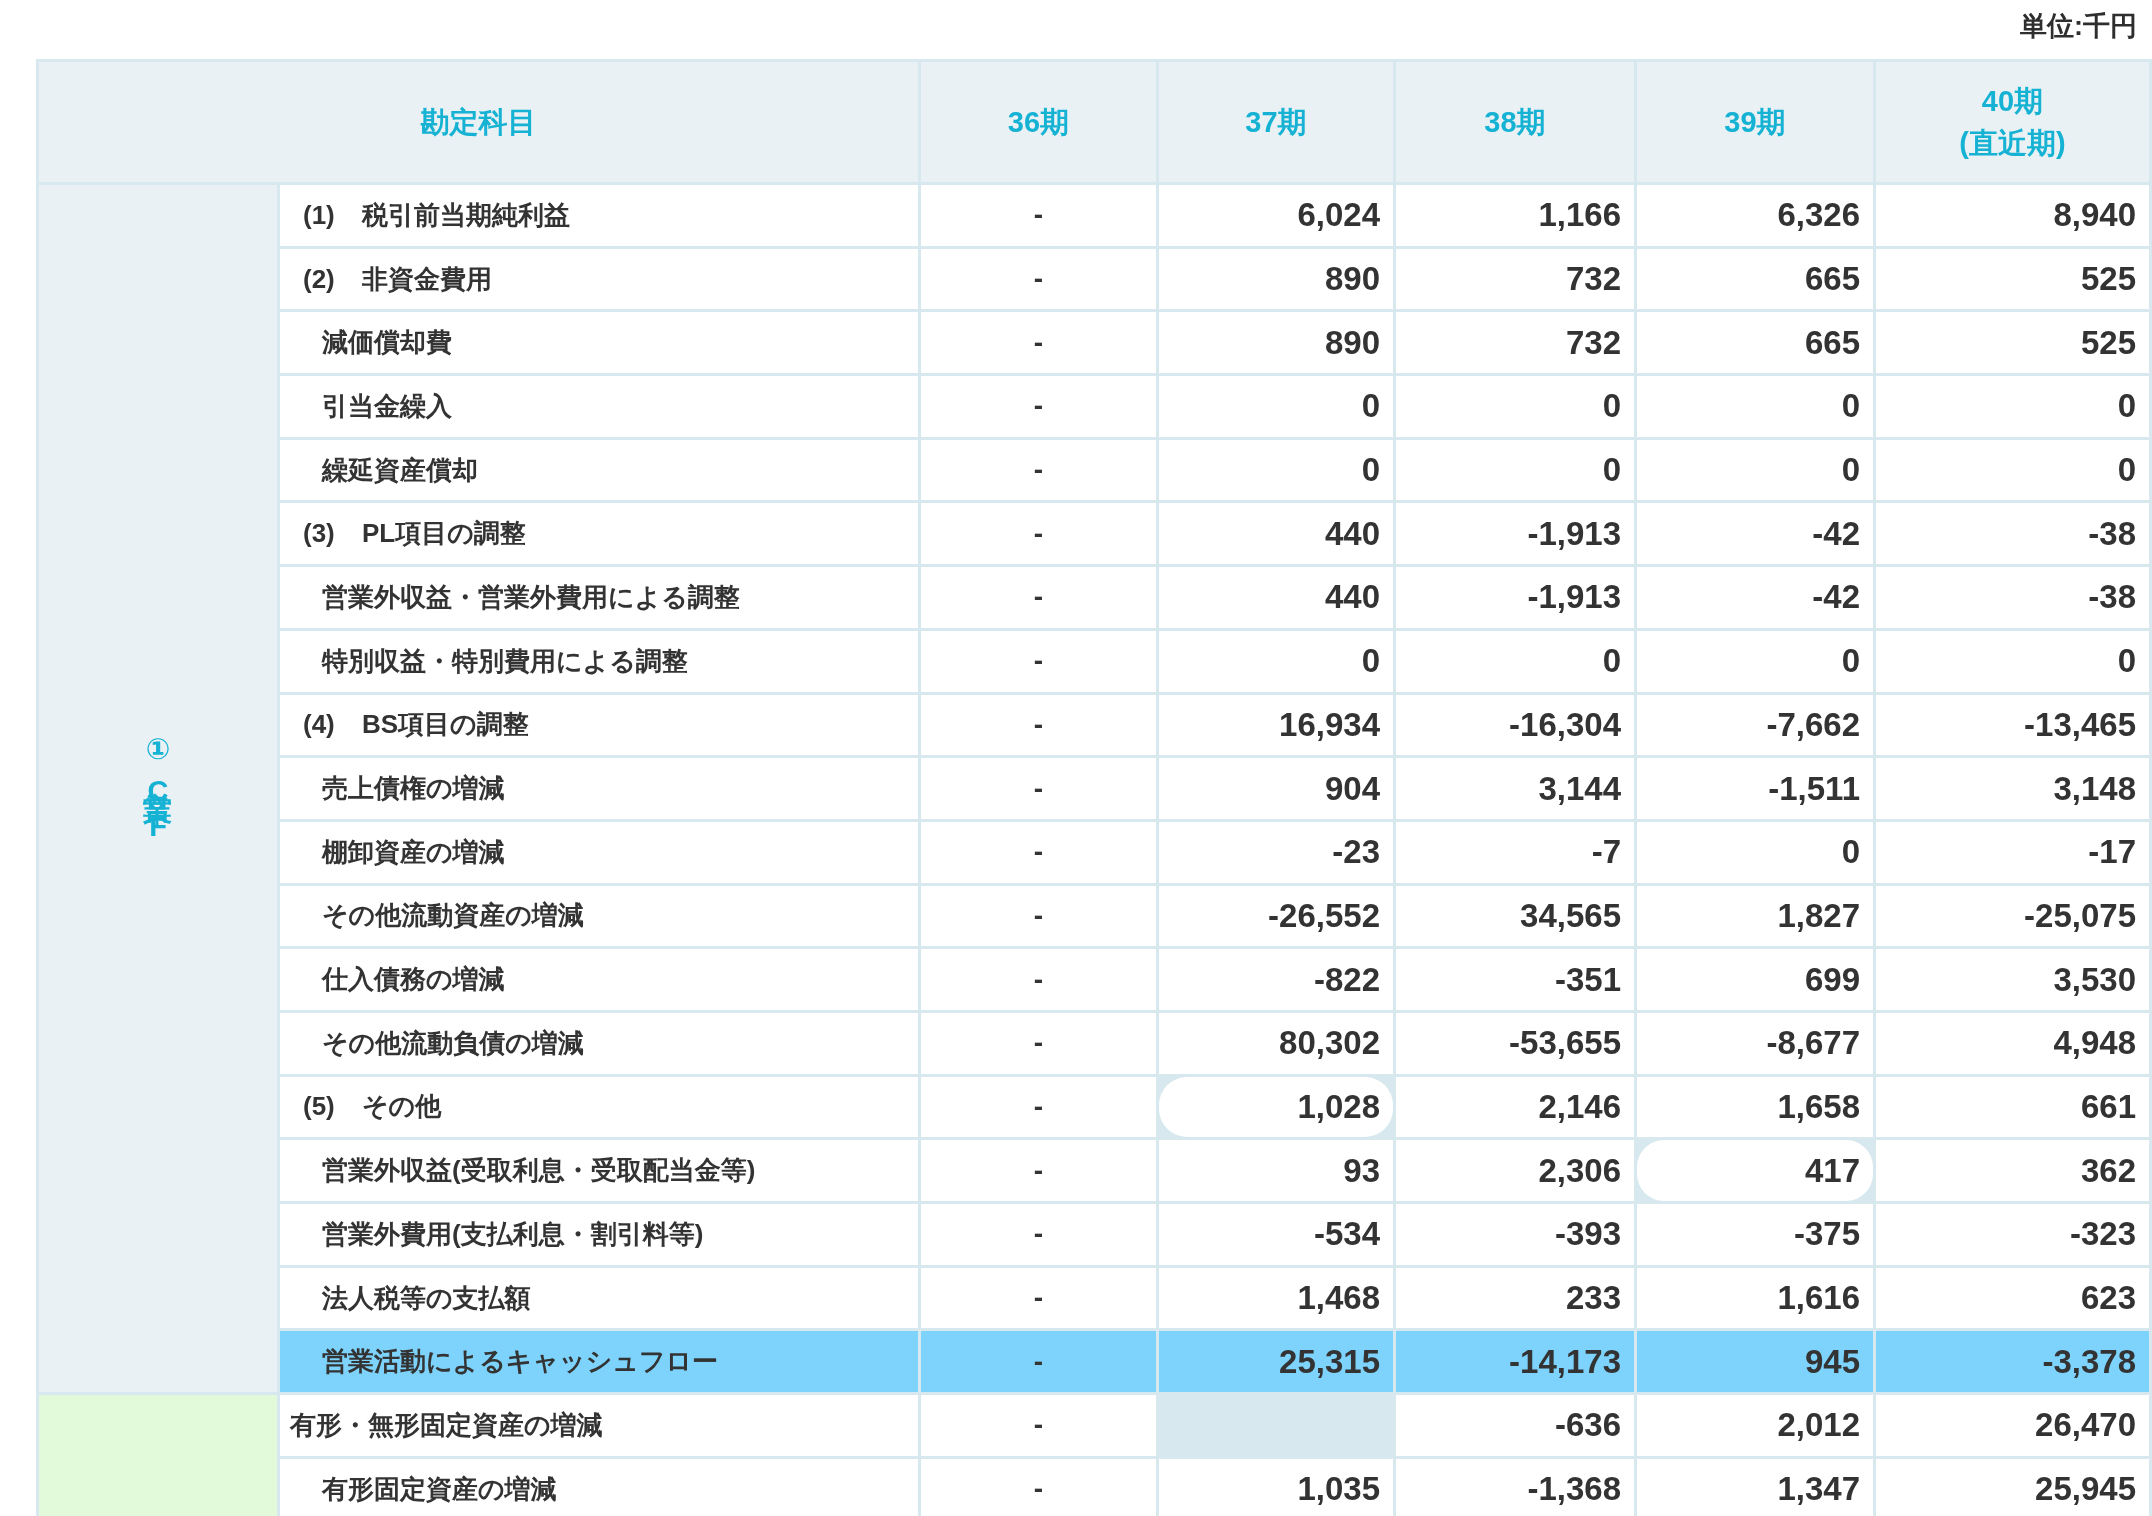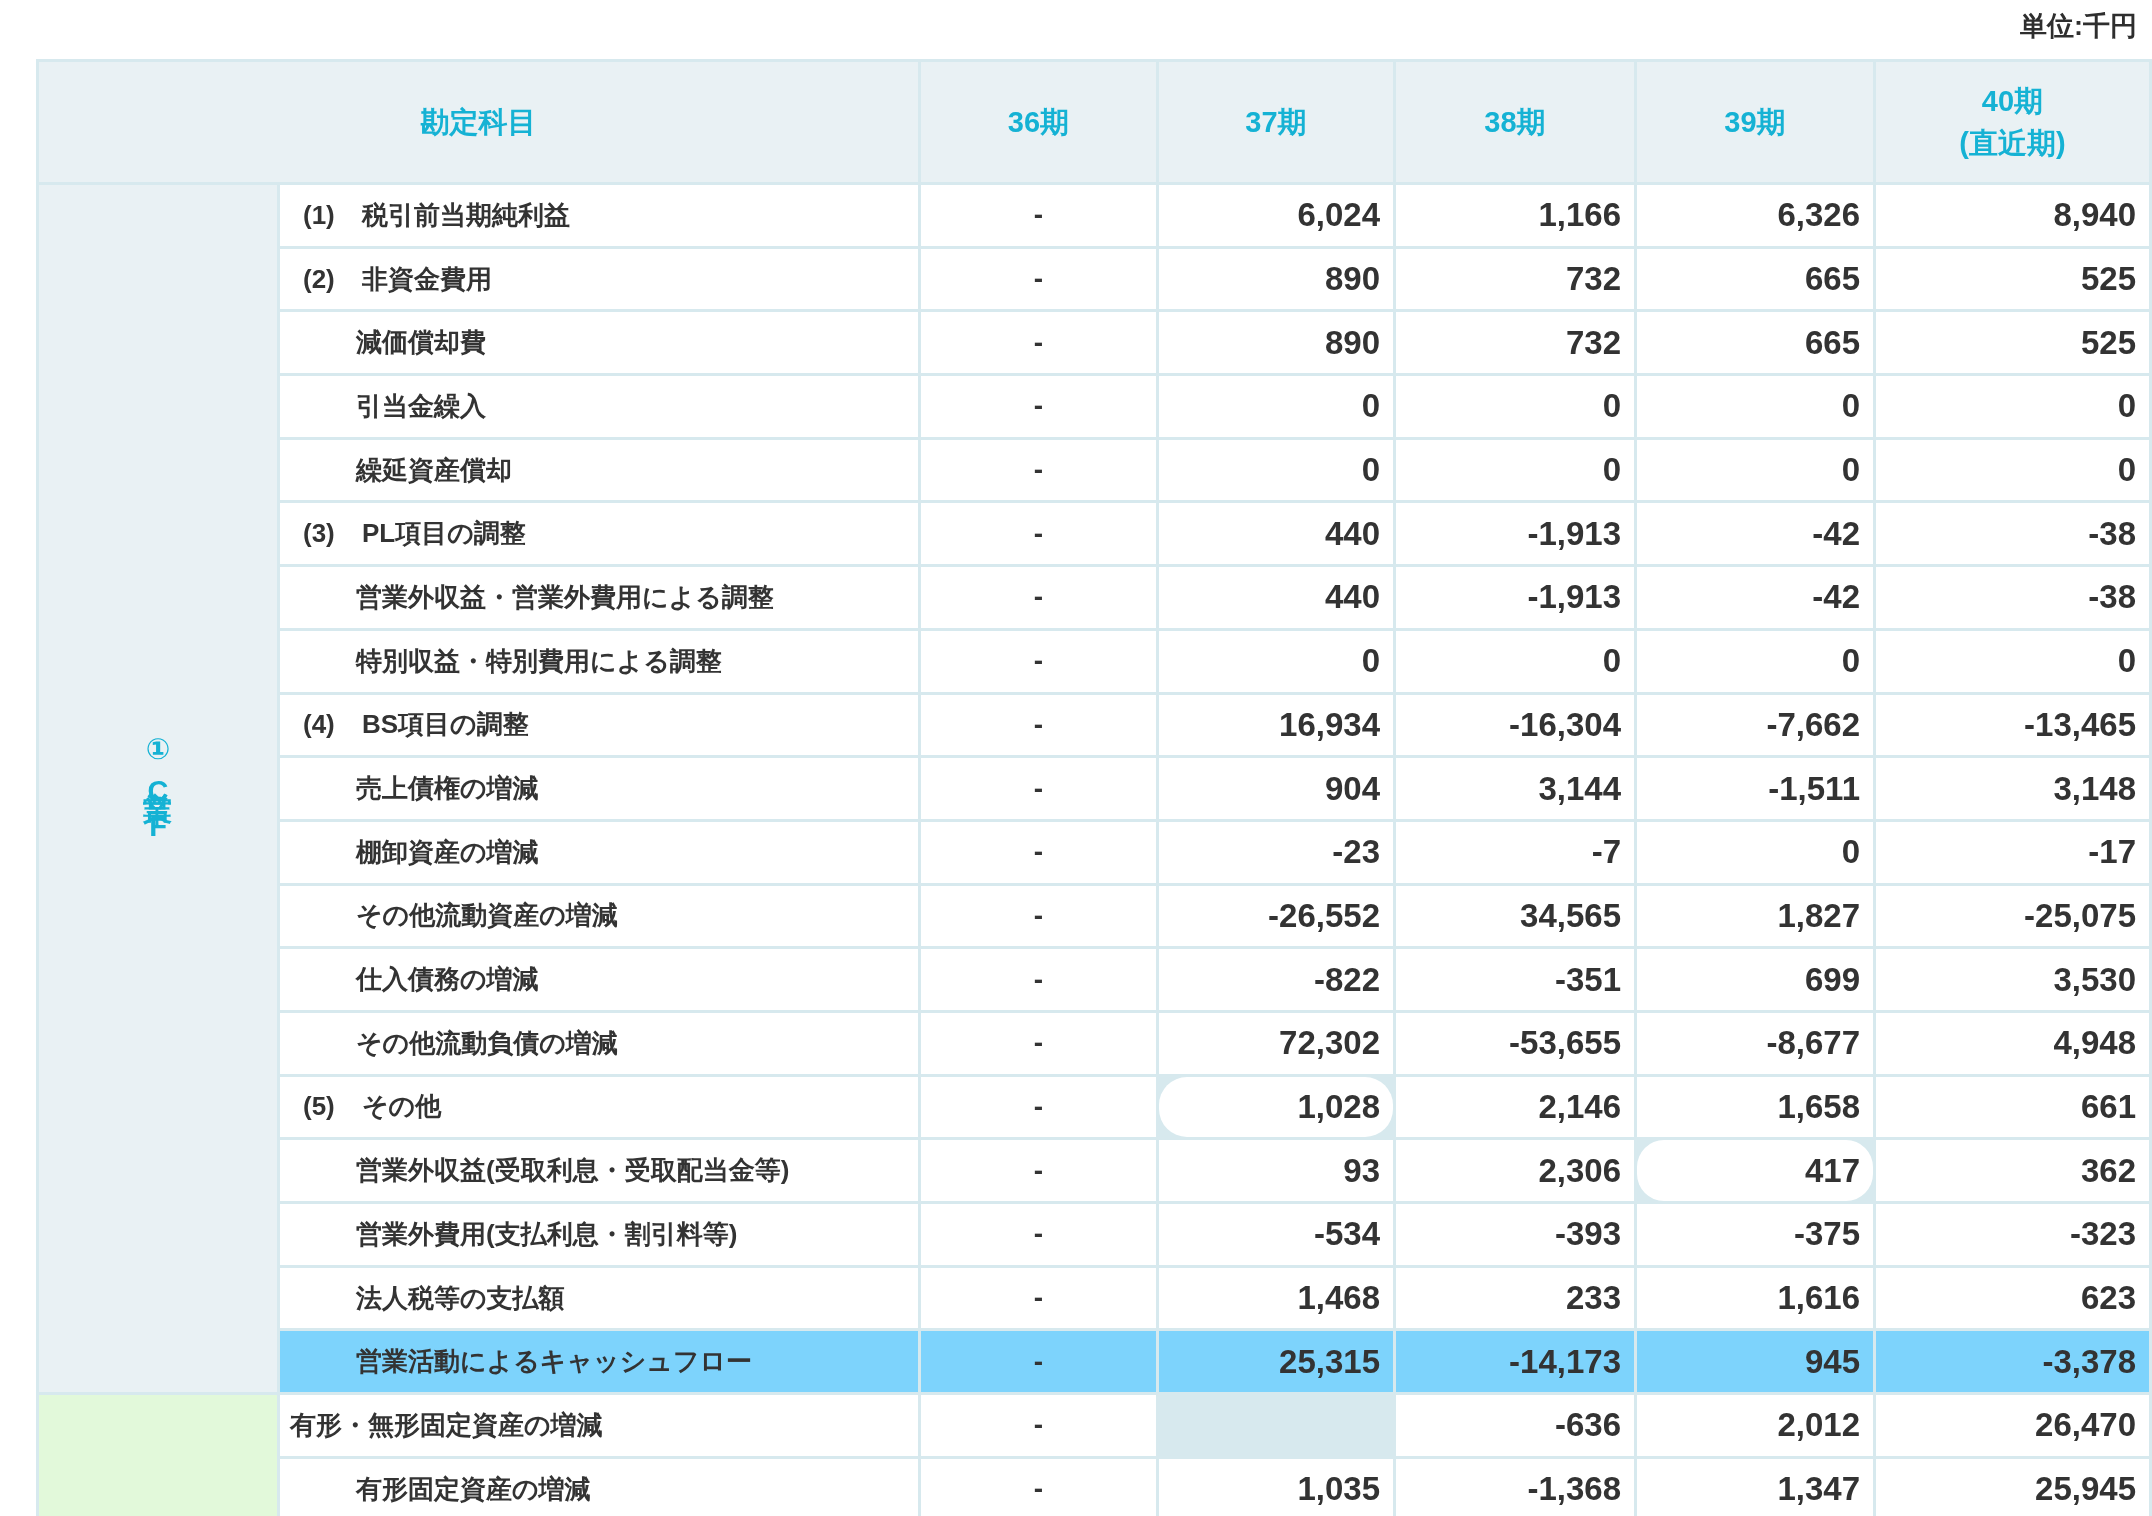--- a/index.html
+++ b/index.html
@@ -67,21 +67,21 @@
     text-orientation: upright;
     color: #15b2d4;
     font-weight: 700;
     font-size: 29px;
     letter-spacing: 3px;
   }
 
   
   .label-cell { font-size: 26px; font-weight: 700; color: #333333; }
   .label-cell.numbered { padding-left: 23px; }
-  .label-cell.sub      { padding-left: 76px; }
+  .label-cell.sub      { padding-left: 42px; }
   .label-cell.flush    { padding-left: 10px; }
   .prefix { flex: 0 0 59px; width: 59px; }
 
   
   .value-cell {
     justify-content: flex-end;
     padding-right: 13px;
     font-size: 33px;
     font-weight: 700;
     color: #333333;
@@ -231,21 +231,21 @@
       </div>
       <div class="cell value-cell dash" style="grid-area: 14 / 3;">-</div>
       <div class="cell value-cell" style="grid-area: 14 / 4;">-822</div>
       <div class="cell value-cell" style="grid-area: 14 / 5;">-351</div>
       <div class="cell value-cell" style="grid-area: 14 / 6;">699</div>
       <div class="cell value-cell" style="grid-area: 14 / 7;">3,530</div>
       <div class="cell label-cell sub" style="grid-area: 15 / 2;">
         <span>その他流動負債の増減</span>
       </div>
       <div class="cell value-cell dash" style="grid-area: 15 / 3;">-</div>
-      <div class="cell value-cell" style="grid-area: 15 / 4;">72,302</div>
+      <div class="cell value-cell" style="grid-area: 15 / 4;">80,302</div>
       <div class="cell value-cell" style="grid-area: 15 / 5;">-53,655</div>
       <div class="cell value-cell" style="grid-area: 15 / 6;">-8,677</div>
       <div class="cell value-cell" style="grid-area: 15 / 7;">4,948</div>
       <div class="cell label-cell numbered" style="grid-area: 16 / 2;">
         <span class="prefix">(5)</span>
         <span>その他</span>
       </div>
       <div class="cell value-cell dash" style="grid-area: 16 / 3;">-</div>
       <div class="cell value-cell" style="grid-area: 16 / 4; border-radius: 28px;">1,028</div>
       <div class="cell value-cell" style="grid-area: 16 / 5;">2,146</div>

